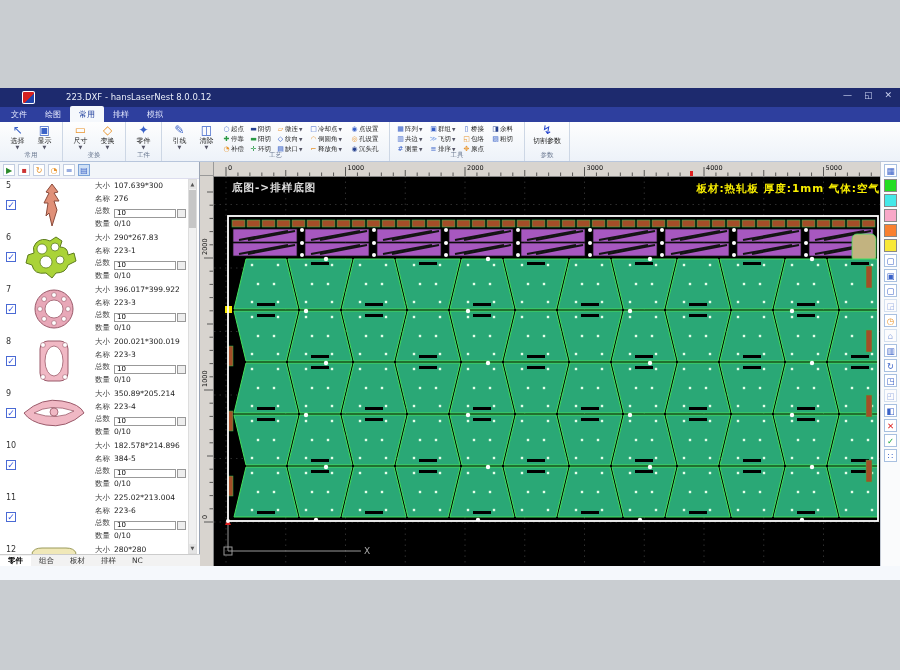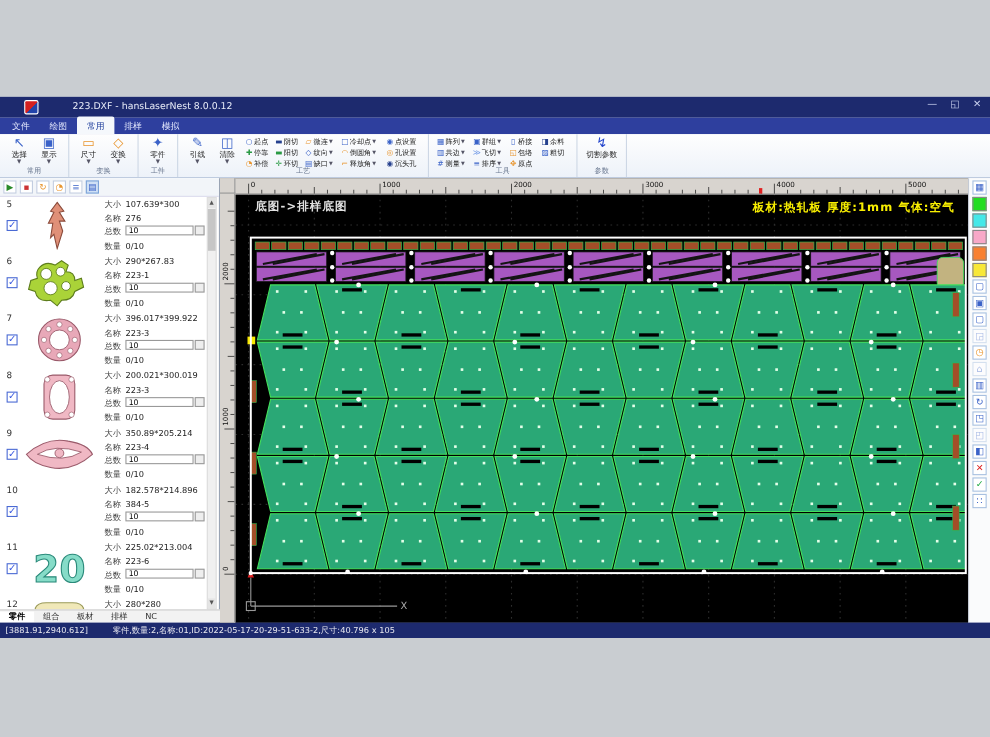--- a/index.html
+++ b/index.html
@@ -42,38 +42,38 @@
   .sidebar{position:absolute;left:0;top:0;width:200px;height:404px;background:#fff;border-right:1px solid #9aa4b4;box-sizing:border-box;}
   .side-toolbar{position:absolute;left:0;top:0;width:100%;height:17px;background:#f2f5f9;border-bottom:1px solid #dde;display:flex;align-items:center;padding-left:3px;box-sizing:border-box;gap:3px;}
   .stool{width:12px;height:12px;border:1px solid #c2cde0;background:#fff;font-size:8px;line-height:11px;text-align:center;box-sizing:border-box;}
   .stool.active{background:#cfe0f5;border-color:#7da4d8;}
   .parts-list{position:absolute;left:0;top:17px;width:200px;height:375px;overflow:hidden;}
   .pitem{position:relative;width:200px;height:52px;}
   .pnum{position:absolute;left:6px;top:2px;font-size:8px;color:#333;}
   .pcheck{position:absolute;left:6px;top:21px;width:10px;height:10px;border:1px solid #4a6ad4;background:#fff;box-sizing:border-box;color:#3a5ae0;font-size:9px;line-height:8px;text-align:center;}
   .pthumb{position:absolute;left:22px;top:4px;}
   .pfields{position:absolute;left:95px;top:1px;width:100px;}
-  .prow{height:12.5px;line-height:12.5px;font-size:7.5px;color:#222;white-space:nowrap;display:flex;align-items:flex-start;}
+  .prow{height:12.5px;line-height:12.5px;font-size:7.5px;color:#222;white-space:nowrap;display:flex;align-items:flex-end;}
   .plab{color:#444;margin-right:4px;}
   .pinput{width:62px;height:9px;font-size:7px;border:1px solid #999;padding:0 2px;box-sizing:border-box;font-family:"DejaVu Sans",sans-serif;}
   .pspin{width:9px;height:9px;border:1px solid #999;background:#eee;margin-left:1px;box-sizing:border-box;}
   .sscroll{position:absolute;right:2px;top:17px;width:9px;height:375px;background:#f0f0f0;border:1px solid #ddd;box-sizing:border-box;}
   .sarr{position:absolute;left:0;width:7px;height:9px;font-size:5px;text-align:center;line-height:9px;color:#555;background:#e4e4e4;}
   .sthumb{position:absolute;left:0;top:10px;width:7px;height:38px;background:#c6c6c6;}
   .side-tabs{position:absolute;left:0;bottom:0;width:200px;height:12px;background:#f2f2f2;border-top:1px solid #ccc;display:flex;align-items:center;box-sizing:border-box;}
   .sidetab{font-size:7.5px;color:#333;padding:0 8px;}
   .sidetab.active{font-weight:bold;background:#fff;color:#000;}
   
   .canvas-wrap{position:absolute;left:200px;top:0;width:680px;height:404px;background:#000;}
   .ruler-corner{position:absolute;left:0;top:0;width:14px;height:14px;background:#d8d4cf;border-right:1px solid #999;border-bottom:1px solid #999;box-sizing:border-box;z-index:3;}
   .h-ruler{position:absolute;left:0;top:0;width:680px;height:14px;background:#d8d4cf;z-index:2;}
   .v-ruler{position:absolute;left:0;top:14px;width:14px;height:390px;background:#d8d4cf;z-index:2;}
   .black-canvas{position:absolute;left:14px;top:14px;width:666px;height:390px;background:#000;}
   .ov-left{position:absolute;left:18px;top:5px;font-size:10.5px;font-weight:bold;color:#e0e0e0;letter-spacing:1px;}
-  .ov-right{position:absolute;right:12px;top:6px;font-size:10.5px;font-weight:bold;color:#f8ee00;letter-spacing:1px;}
+  .ov-right{position:absolute;right:0;top:6px;font-size:10.5px;font-weight:bold;color:#f8ee00;letter-spacing:1px;}
   .right-tools{position:absolute;left:880px;top:0;width:20px;height:404px;background:#fafbfc;border-left:1px solid #c4cad4;box-sizing:border-box;}
   .rtool{position:absolute;left:3px;width:13px;height:13px;border:1px solid #a8c0e0;background:#fff;font-size:8.5px;line-height:12px;text-align:center;color:#3a62c8;box-sizing:border-box;}
   .rtool.sw{border:1px solid #888;}
   .rtool.faded{opacity:.45;}
   
   .statusbar{position:absolute;left:0;top:478px;width:900px;height:14px;background:#1d2a6e;color:#e8e8f0;font-size:7.5px;line-height:14px;padding-left:5px;box-sizing:border-box;white-space:nowrap;}
   .statusbar .sinfo{margin-left:20px;}
 </style>
 </head>
 <body>
@@ -484,23 +484,20 @@
                 </div>
                 <div class="prow">
                   <span class="plab">数量</span>
                   <span>0/10</span>
                 </div>
               </div>
             </div>
             <div class="pitem">
               <div class="pnum">11</div>
               <div class="pcheck">✓</div>
-              <div class="pthumb"><svg width="64" height="44">
-                  <text x="32" y="34" text-anchor="middle" font-size="34" font-weight="bold" fill="#86dcc8" stroke="#2a8a7a" stroke-width="1">20</text>
-                </svg></div>
               <div class="pfields">
                 <div class="prow">
                   <span class="plab">大小</span>
                   <span>225.02*213.004</span>
                 </div>
                 <div class="prow">
                   <span class="plab">名称</span>
                   <span>223-6</span>
                 </div>
                 <div class="prow">
@@ -1332,19 +1329,15 @@
           <div class="rtool" style="top: 197px;">↻</div>
           <div class="rtool" style="top: 212px;">◳</div>
           <div class="rtool faded" style="top: 227px;">◰</div>
           <div class="rtool" style="top: 242px;">◧</div>
           <div class="rtool" style="top: 257px; color: rgb(221, 34, 34);">✕</div>
           <div class="rtool" style="top: 272px; color: rgb(34, 170, 68);">✓</div>
           <div class="rtool" style="top: 287px;">∷</div>
         </div>
     </div>
 
-    <div class="statusbar">
-      <span>[3881.91,2940.612]</span>
-      <span class="sinfo">零件,数量:2,名称:01,ID:2022-05-17-20-29-51-633-2,尺寸:40.796 x 105</span>
-    </div>
 
   </div>
 </div>
 
 </body></html>

